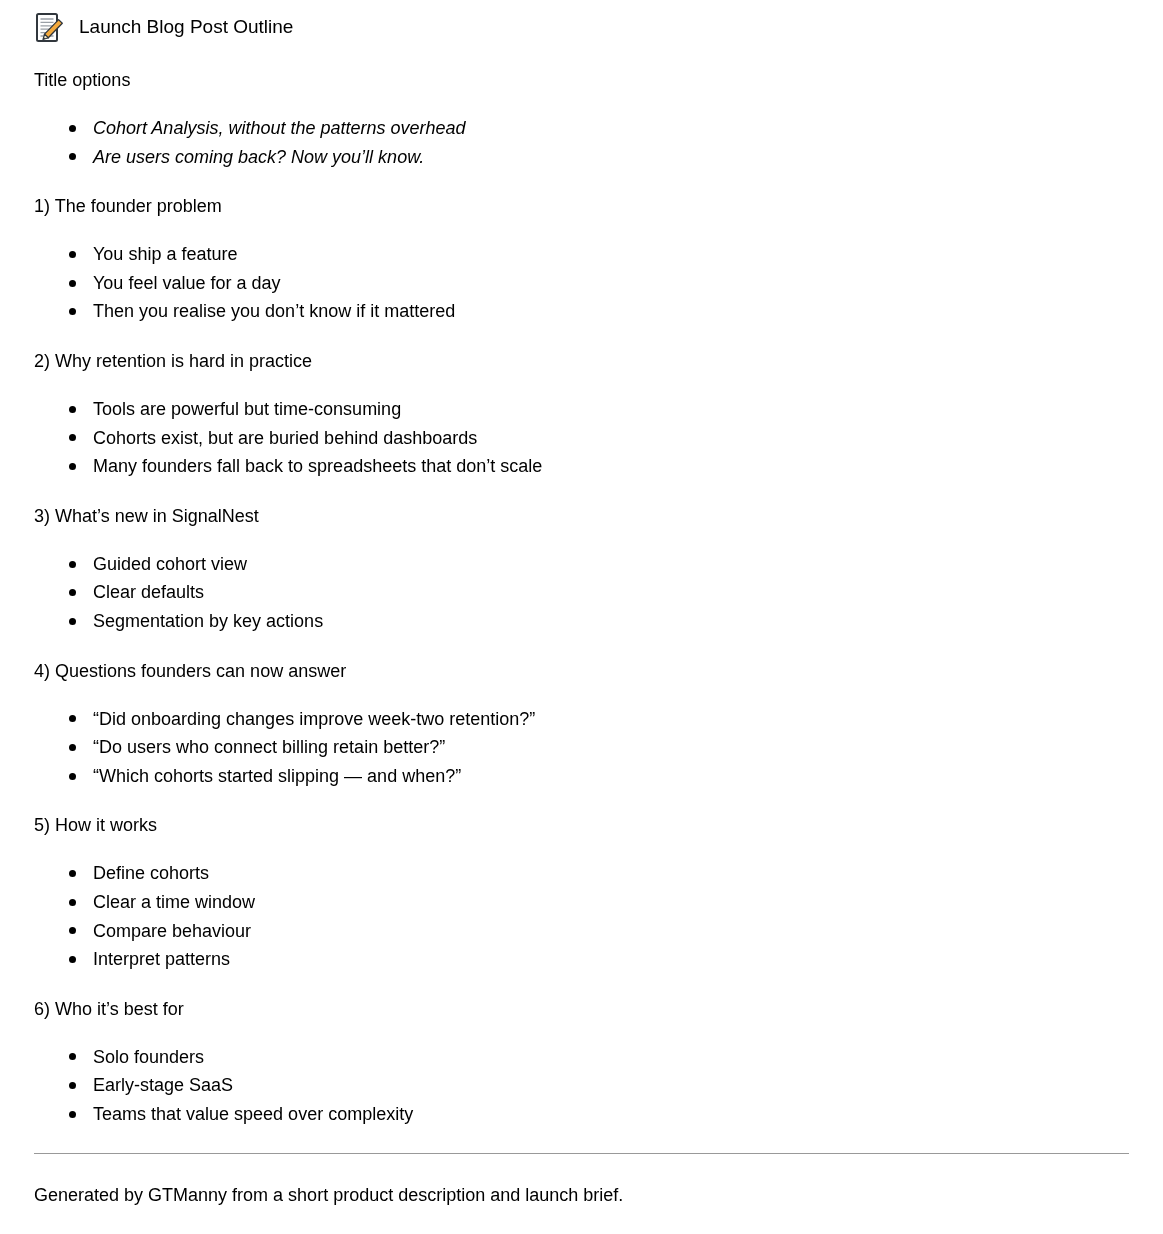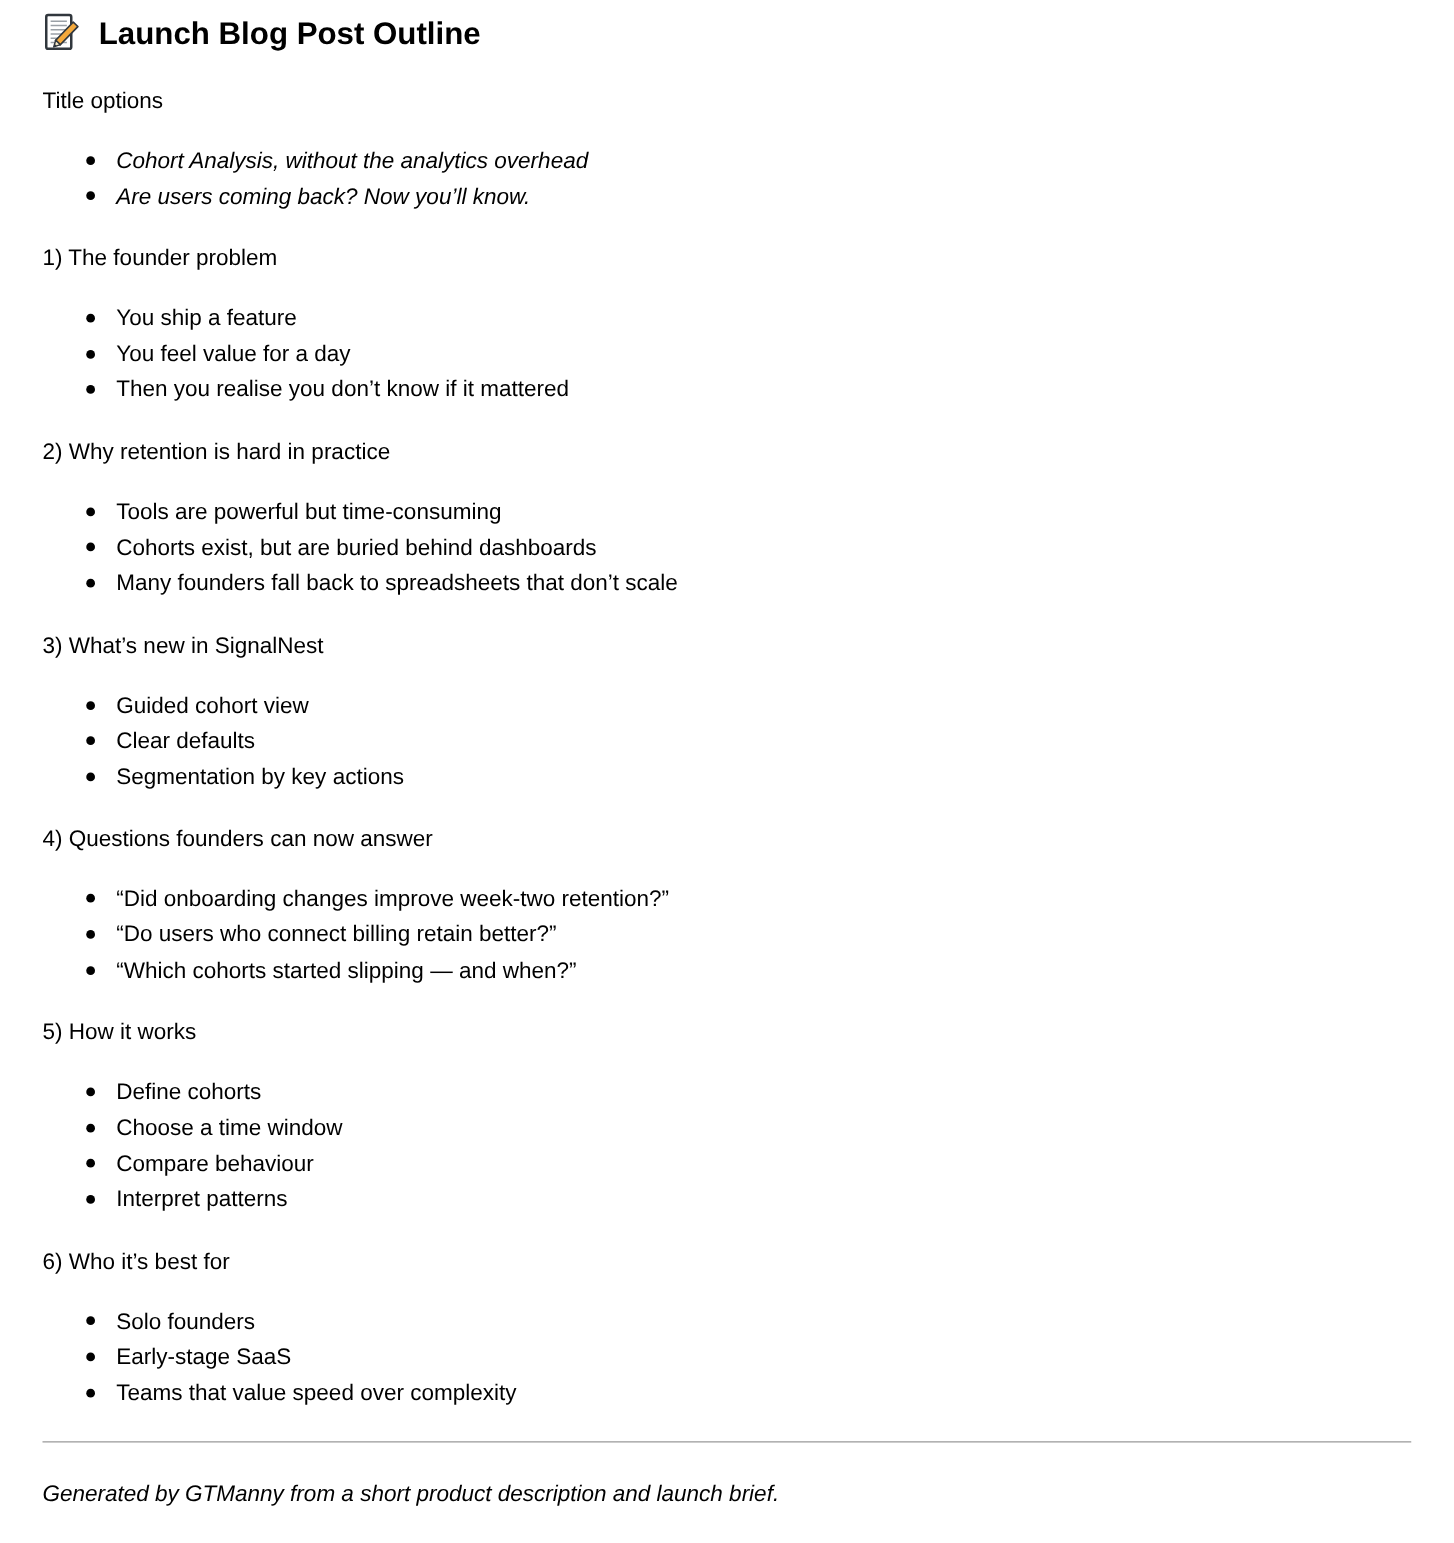--- a/index.html
+++ b/index.html
@@ -7,26 +7,26 @@
   body {
     width: 1163px;
     font-family: "Liberation Sans", "DejaVu Sans", sans-serif;
     color: #000000;
     -webkit-font-smoothing: antialiased;
   }
   .page {
     padding: 10px 34px 14px 34px;
   }
   h1.doc-title {
-    font-size: 25px;
+    font-size: 19px;
     line-height: 34px;
-    font-weight: bold;
+    font-weight: normal;
     margin: 0 0 26px 0;
     display: flex;
-    align-items: flex-start;
+    align-items: flex-end;
     gap: 13px;
   }
   h1.doc-title .icon {
     display: inline-flex;
     width: 32px;
     height: 32px;
     flex: 0 0 auto;
   }
   h3.sec-heading {
     font-size: 18px;
@@ -56,21 +56,20 @@
   }
   ul.sec-list.italic li { font-style: italic; }
   hr.divider {
     border: none;
     border-top: 1px solid #999999;
     margin: 14px 0 0 0;
   }
   p.footer-note {
     font-size: 18px;
     line-height: 21px;
-    font-style: italic;
     margin: 31px 0 0 0;
   }
 </style>
 </head>
 <body>
 
 <div class="page">
 
   <h1 class="doc-title">
     <span class="icon">
@@ -83,21 +82,21 @@
           <path d="M0,0 L2.2,-1.1 L2.2,1.1 Z" fill="#31373d"></path>
         </g>
       </svg>
     </span>
     <span>Launch Blog Post Outline</span>
   </h1>
 
   <div>
       <h3 class="sec-heading">Title options</h3>
       <ul class="sec-list italic">
-        <li>Cohort Analysis, without the analytics overhead</li>
+        <li>Cohort Analysis, without the patterns overhead</li>
         <li>Are users coming back? Now you’ll know.</li>
       </ul>
       <h3 class="sec-heading">1) The founder problem</h3>
       <ul class="sec-list">
         <li>You ship a feature</li>
         <li>You feel value for a day</li>
         <li>Then you realise you don’t know if it mattered</li>
       </ul>
       <h3 class="sec-heading">2) Why retention is hard in practice</h3>
       <ul class="sec-list">
@@ -113,21 +112,21 @@
       </ul>
       <h3 class="sec-heading">4) Questions founders can now answer</h3>
       <ul class="sec-list">
         <li>“Did onboarding changes improve week-two retention?”</li>
         <li>“Do users who connect billing retain better?”</li>
         <li>“Which cohorts started slipping — and when?”</li>
       </ul>
       <h3 class="sec-heading">5) How it works</h3>
       <ul class="sec-list">
         <li>Define cohorts</li>
-        <li>Choose a time window</li>
+        <li>Clear a time window</li>
         <li>Compare behaviour</li>
         <li>Interpret patterns</li>
       </ul>
       <h3 class="sec-heading">6) Who it’s best for</h3>
       <ul class="sec-list">
         <li>Solo founders</li>
         <li>Early-stage SaaS</li>
         <li>Teams that value speed over complexity</li>
       </ul>
     </div>

